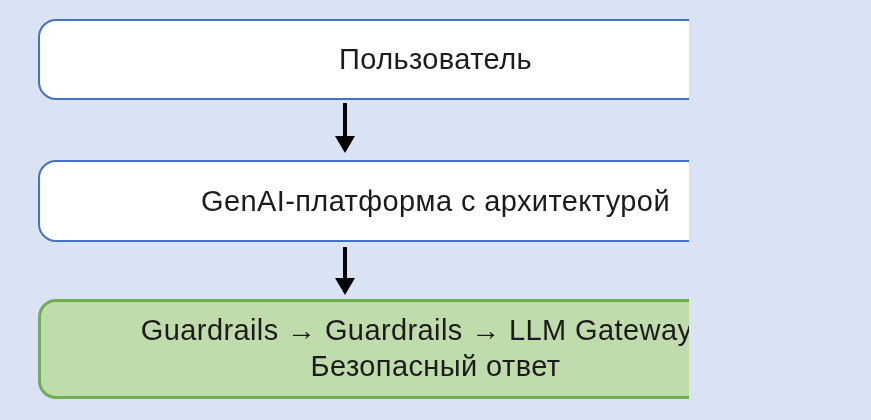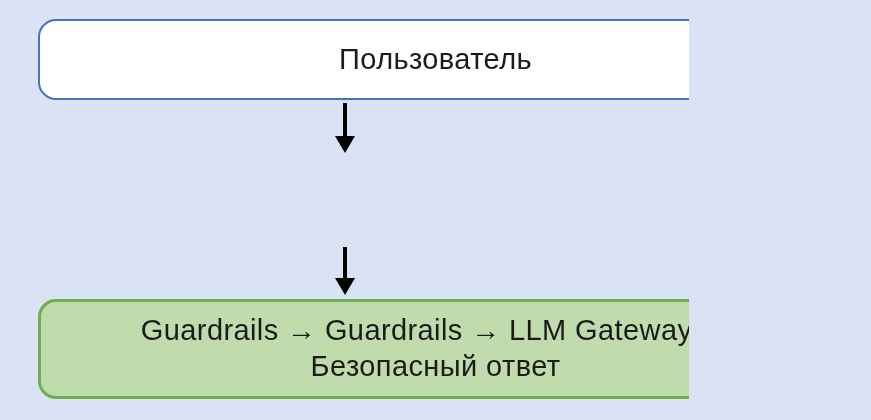--- a/index.html
+++ b/index.html
@@ -86,20 +86,23 @@
 
   <div class="node node--outline-blue" id="node-user">
     <span class="node-label">Пользователь</span>
   </div>
 
   <div class="arrow" id="arrow-1">
     <div class="arrow-shaft"></div>
     <div class="arrow-head"></div>
   </div>
 
+  <div class="node node--outline-blue" id="node-platform">
+    <span class="node-label">GenAI-платформа с архитектурой</span>
+  </div>
 
   <div class="arrow" id="arrow-2">
     <div class="arrow-shaft"></div>
     <div class="arrow-head"></div>
   </div>
 
   <div class="node node--filled-green" id="node-pipeline">
     <span class="node-label node-label--multiline">Guardrails → Guardrails → LLM Gateway →
 Безопасный ответ</span>
   </div>

